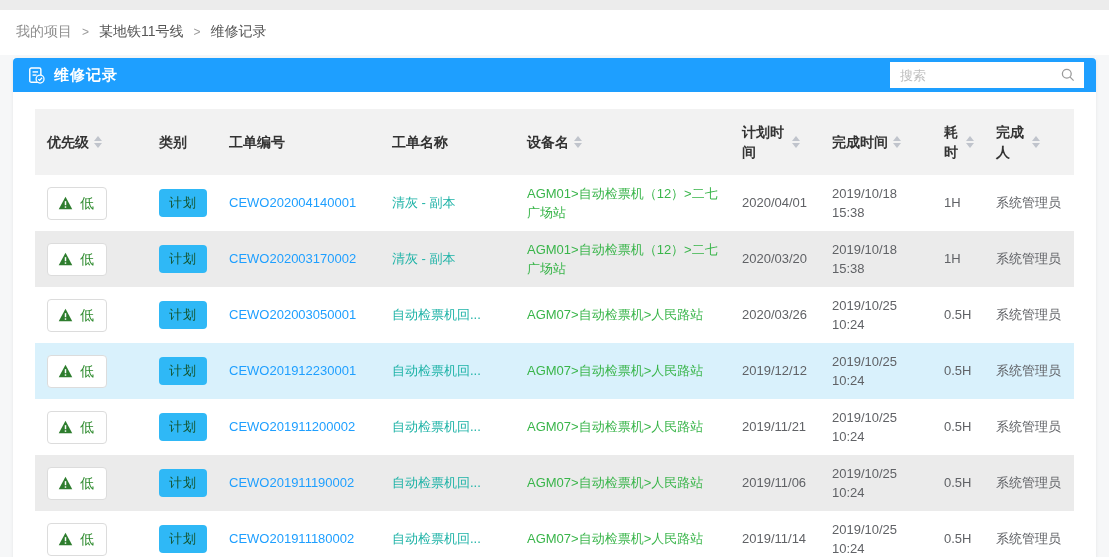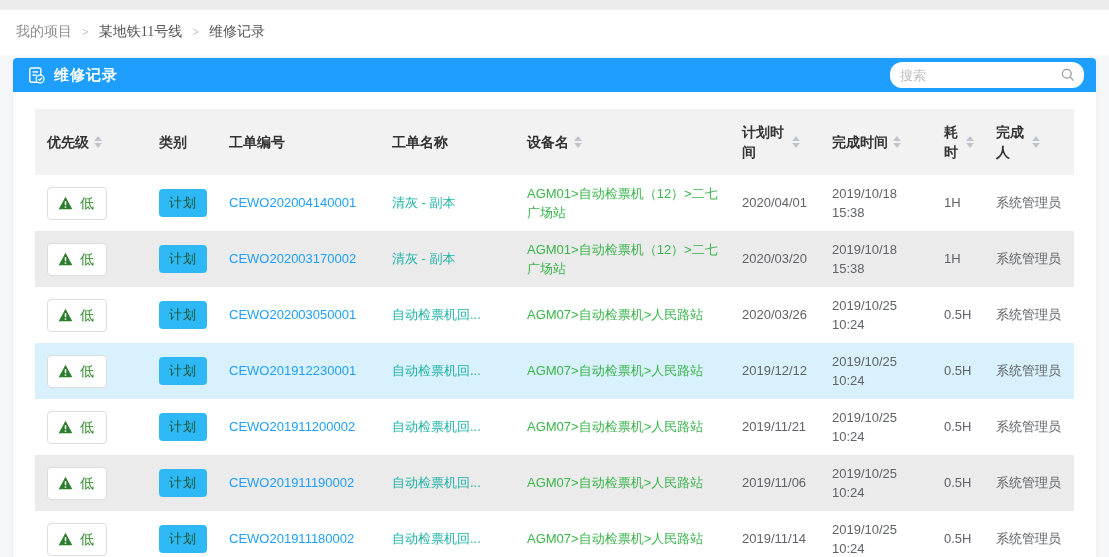--- a/index.html
+++ b/index.html
@@ -2,36 +2,36 @@
 <html><head>
 <meta charset="utf-8">
 <style>
   * { margin:0; padding:0; box-sizing:border-box; }
   html,body { width:1109px; height:557px; overflow:hidden; }
   body {
     font-family:"Liberation Sans","DejaVu Sans",sans-serif;
     background:#f6f7f8; color:#333; font-size:14px;
   }
   .topstrip { height:10px; background:#ececec; }
-  .breadcrumb-bar { background:#ffffff; padding:13px 16px 14px 16px;font-family:Liberation Serif, serif; }
+  .breadcrumb-bar { background:#ffffff; padding:13px 16px 14px 16px; }
   .breadcrumb { display:flex; align-items:center; gap:10px; font-size:14px; }
   .crumb { color:#555; cursor:default; }
   .crumb.first { color:#8f8f8f; }
   .crumb-sep { color:#9a9a9a; font-size:12px; }
 
   .panel { margin:3px 13px 0 13px; background:#fff; box-shadow:0 1px 3px rgba(0,0,0,0.08); }
   .panel-header {
     background:#1E9FFF; height:34px; border-radius:4px 4px 0 0;
     display:flex; align-items:center; padding:0 10px 0 14px;
   }
   .panel-title { color:#fff; font-size:15px; font-weight:bold; margin-left:8px; letter-spacing:1px; }
   .header-spacer { flex:1; }
   .search-box { position:relative; margin-right:2px; }
   .search-box input {
-    width:194px; height:26px; border:none; border-radius:12px; outline:none;
+    width:194px; height:26px; border:none; border-radius:0; outline:none;
     padding:0 30px 0 10px; font-size:13px; color:#555;
     font-family:"Liberation Sans","DejaVu Sans",sans-serif;
   }
   .search-box input::placeholder { color:#bdbdbd; }
   .search-icon { position:absolute; right:8px; top:5px; cursor:pointer; }
 
   .panel-body { padding:17px 22px 0 22px; }
   table { width:1039px; border-collapse:collapse; table-layout:fixed; }
   col.c-priority  { width:112px; }
   col.c-category  { width:70px; }

